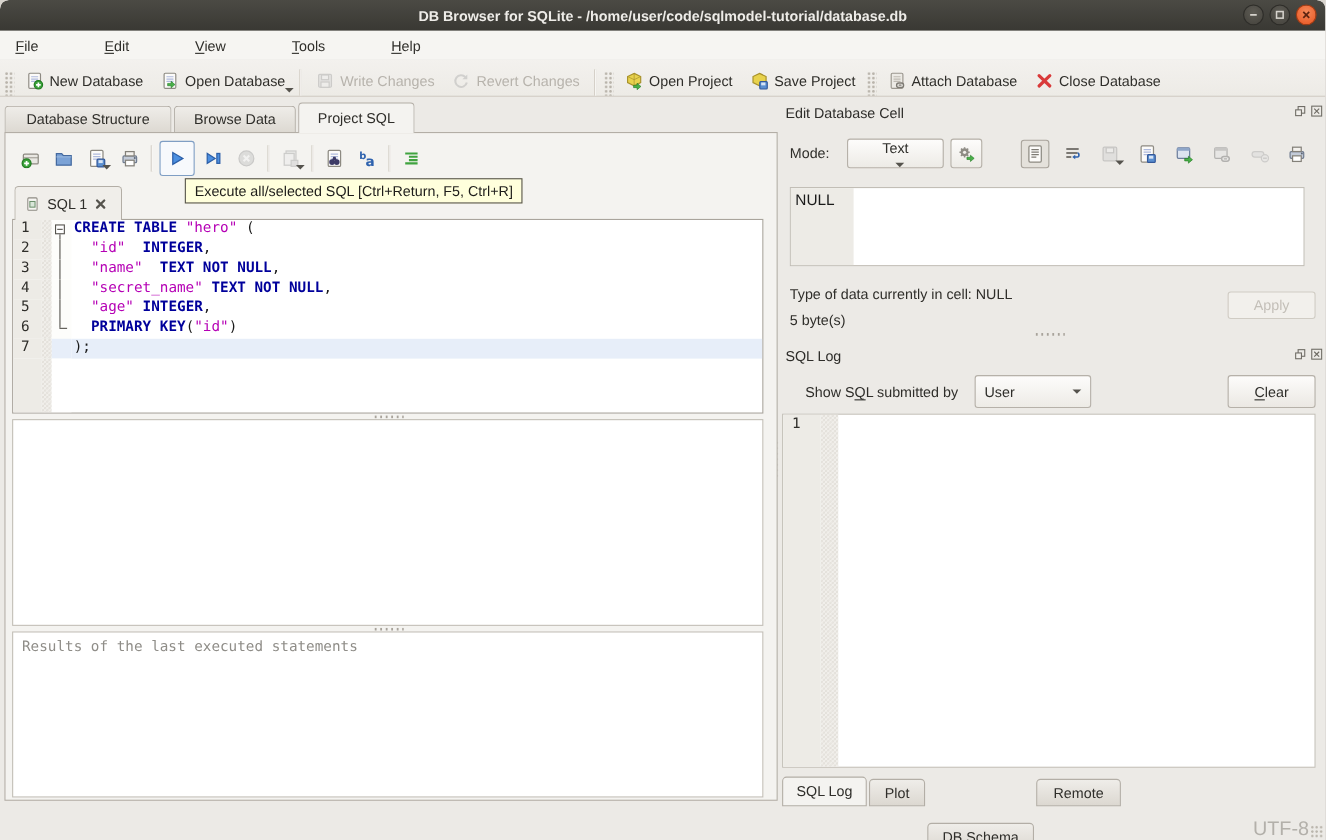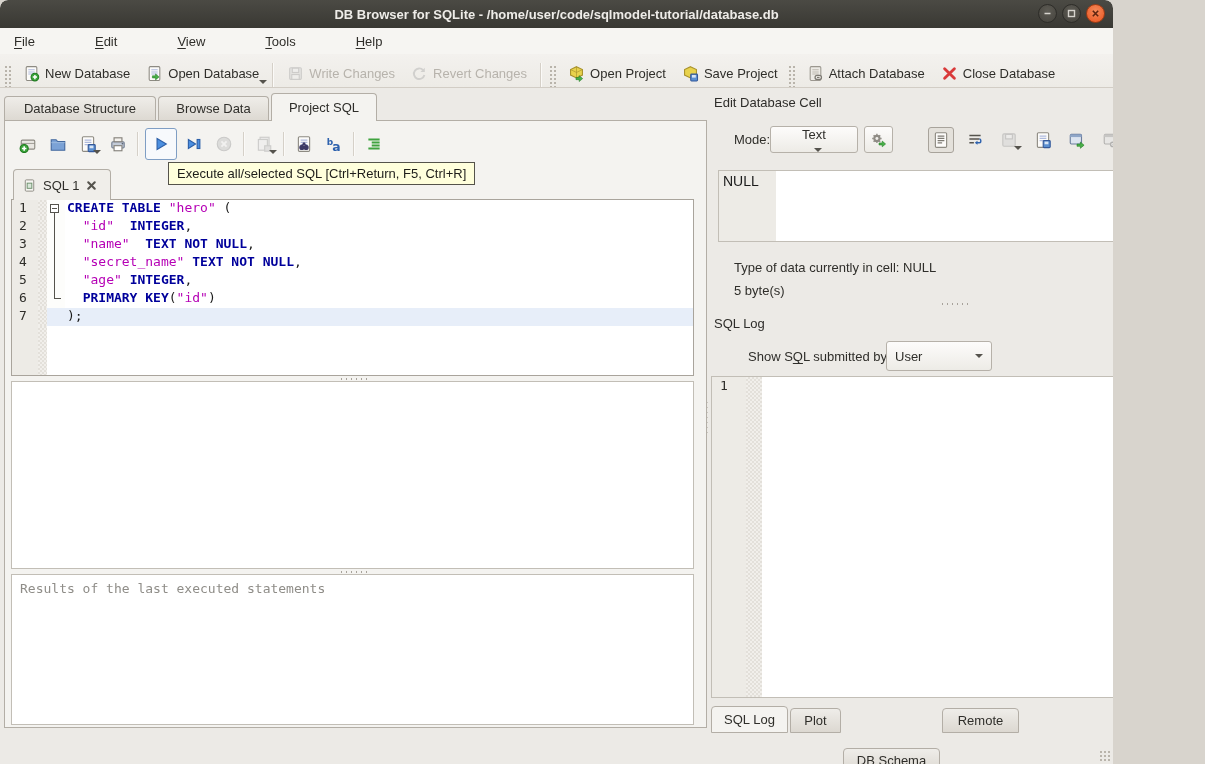--- a/index.html
+++ b/index.html
@@ -1,16 +1,16 @@
 <!DOCTYPE html>
 <html><head>
 <meta charset="utf-8">
 <style>
   html,body{margin:0;padding:0;background:#d8d4cd;font-family:"Liberation Sans",sans-serif;}
-  #app{position:relative;width:1113px;height:764px;background:#eceae6;overflow:hidden;border-radius:8px 8px 0 0;
+  #app{position:relative;width:1205px;height:764px;background:#eceae6;overflow:hidden;border-radius:8px 8px 0 0;
        font-size:13px;color:#2f2e2a;}
   
   .titlebar{position:absolute;left:0;top:0;width:100%;height:28px;
     background:linear-gradient(#4b4a44,#393833);border-radius:8px 8px 0 0;
     display:flex;align-items:center;justify-content:center;}
   .titlebar .title{color:#eeece8;font-weight:bold;font-size:13px;}
   .win-btns{position:absolute;right:8px;top:4px;display:flex;gap:5px;}
   .wbtn{width:19px;height:19px;border-radius:50%;background:radial-gradient(circle at 50% 35%,#5d5b54,#44423c);
     border:1px solid #2e2d29;box-sizing:border-box;display:flex;align-items:center;justify-content:center;}
   .wbtn svg{display:block}
@@ -81,21 +81,21 @@
   .results-pane{position:absolute;left:6px;top:453px;width:683px;height:151px;background:#fff;
     border:1px solid #c2beb6;box-sizing:border-box;padding:6px 8px;
     font-family:"DejaVu Sans Mono",monospace;font-size:13px;color:#8f8d88;}
   
   .tooltip{position:absolute;left:168px;top:162px;background:#ffffdc;border:1px solid #55534b;
     padding:3px 8px;font-size:13px;color:#1e1d1a;z-index:50;white-space:nowrap;}
   
   .dock-title{position:absolute;font-size:13px;color:#2e2d2a;}
   .dock-btns{position:absolute;display:flex;gap:3px;}
   .dock-btn{width:12px;height:12px;display:flex;align-items:center;justify-content:center;}
-  .label{position:absolute;color:#2f2e2a;margin-left:16px;}
+  .label{position:absolute;color:#2f2e2a;}
   .combo{position:absolute;background:linear-gradient(#fdfcfb,#edebe6);border:1px solid #b6b1a9;border-radius:3px;
     display:flex;align-items:center;justify-content:space-between;padding:0 8px;box-sizing:border-box;color:#2f2e2a;}
   .combo .arr{width:0;height:0;border-left:4px solid transparent;border-right:4px solid transparent;
     border-top:4px solid #55534d;margin-left:8px;}
   .sq-btn{position:absolute;background:linear-gradient(#fdfcfb,#edebe6);border:1px solid #b6b1a9;border-radius:3px;
     display:flex;align-items:center;justify-content:center;box-sizing:border-box;}
   .cicon{position:absolute;width:26px;height:26px;display:flex;align-items:center;justify-content:center;}
   .cicon.pressed{border:1px solid #a8a39b;border-radius:3px;background:#e4e1db;box-sizing:border-box;}
   .cicon.disabled svg{opacity:.5;filter:grayscale(1);}
   .null-editor{position:absolute;left:718px;top:170px;width:468px;height:72px;background:#fff;

